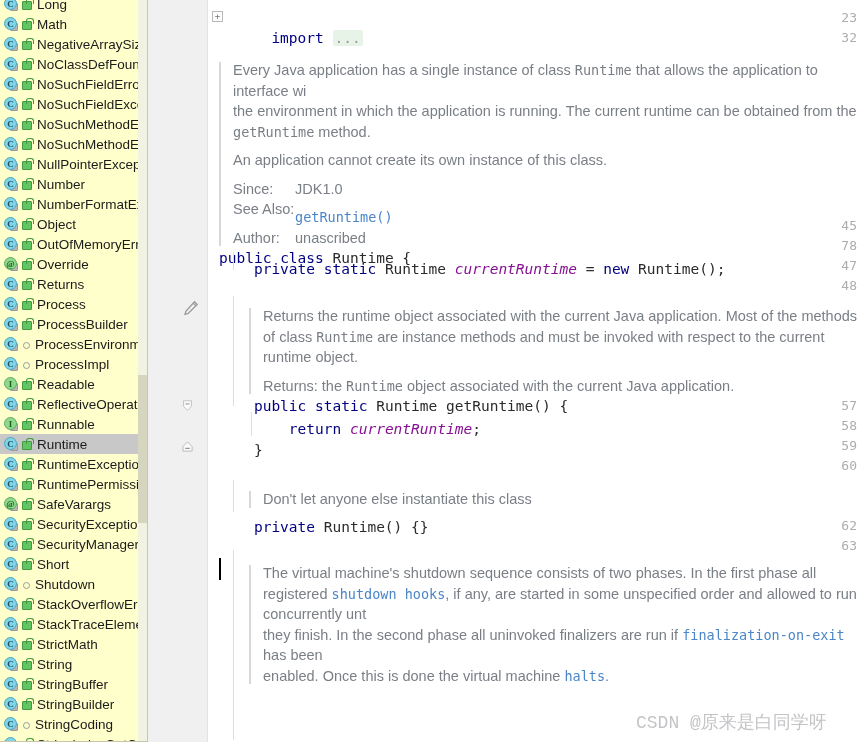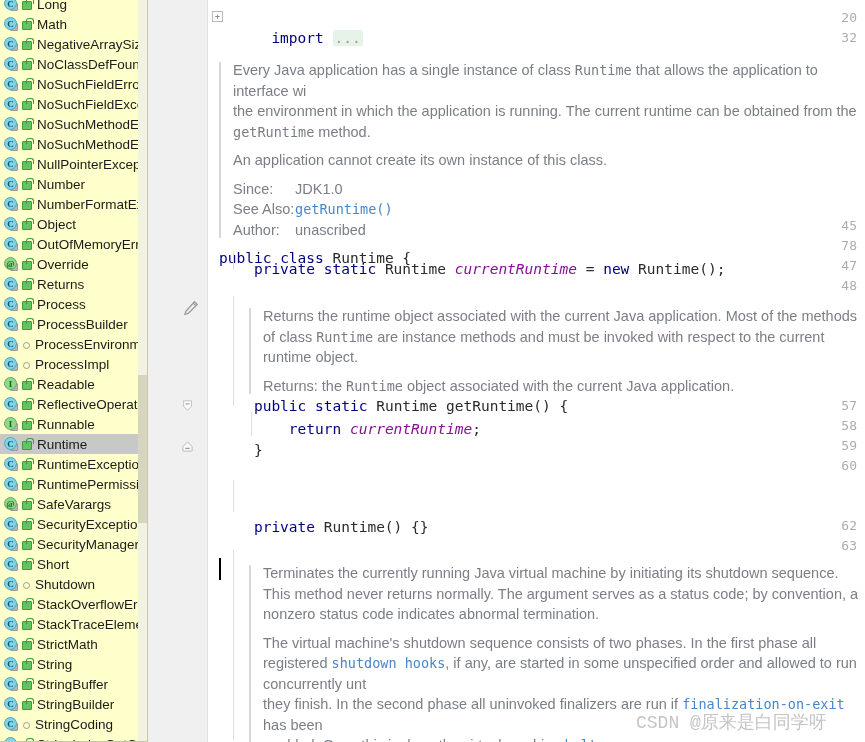--- a/index.html
+++ b/index.html
@@ -100,21 +100,21 @@
   .doc .bar {
     position: absolute;
     left: -14px; top: 2px;
     width: 2px; bottom: 2px;
     background: #d8d8d8;
   }
   .doc p { margin: 0 0 8px 0; }
   .doc p:last-child { margin-bottom: 0; }
   .mono { font-family: "DejaVu Sans Mono", monospace; font-size: 13.5px; }
   .lnk  { color: #4a86c8; }
-  .lnk.mono { color: #4a86c8; }
+  .lnk.mono { color: #4a86c8; margin-top: 8px; }
   .tagrow { display: flex; }
   .tagrow .tagname { width: 62px; flex: none; }
 
   .caret {
     position: absolute;
     left: 219px; top: 558px;
     width: 2px; height: 22px;
     background: #000;
   }
   .indent-guide {
@@ -236,21 +236,21 @@
 <body>
 
 <div id="root">
 
   <div class="editor">
 
     <div class="gutter"></div>
     <div class="gutter-sep"></div>
 
     <div id="linenos">
-        <div class="lineno" style="top: 8px;">20</div>
+        <div class="lineno" style="top: 8px;">23</div>
         <div class="lineno" style="top: 28px;">32</div>
         <div class="lineno" style="top: 216px;">45</div>
         <div class="lineno" style="top: 236px;">78</div>
         <div class="lineno" style="top: 256px;">47</div>
         <div class="lineno" style="top: 276px;">48</div>
         <div class="lineno" style="top: 396px;">57</div>
         <div class="lineno" style="top: 416px;">58</div>
         <div class="lineno" style="top: 436px;">59</div>
         <div class="lineno" style="top: 456px;">60</div>
         <div class="lineno" style="top: 516px;">62</div>
@@ -311,24 +311,27 @@
     <div class="indent-guide" style="left:251px; top:412px; height:24px;"></div>
     <div class="indent-guide" style="left:233px; top:480px; height:32px;"></div>
     <div class="indent-guide" style="left:233px; top:550px; height:190px;"></div>
 
     <div class="doc" style="left:263px; top:306px; width:600px;">
       <div class="bar"></div>
       <p><span>Returns the runtime object associated with the current Java application. Most of the methods of </span><span>class </span><span class="mono">Runtime</span><span> are instance methods and must be invoked with respect to the current runtime object.</span></p>
       <p><span>Returns: the </span><span class="mono">Runtime</span><span> object associated with the current Java application.</span></p>
     </div>
 
+    <div class="doc" style="left:263px; top:489px; width:600px;">
+      <div class="bar"></div>
+      <p>Don't let anyone else instantiate this class</p>
+    </div>
 
     <div class="doc" style="left:263px; top:563px; width:600px;">
       <div class="bar"></div>
-      <p>Terminates the currently running Java virtual machine by initiating its shutdown sequence. This method never returns normally. The argument serves as a status code; by convention, a nonzero status code indicates abnormal termination.</p>
       <p><span>The virtual machine's shutdown sequence consists of two phases. In the first phase all registered </span><span class="lnk mono">shutdown hooks</span><span>, if any, are started in some unspecified order and allowed to run concurrently unt</span><br><span>they finish. In the second phase all uninvoked finalizers are run if </span><span class="lnk mono">finalization-on-exit</span><span> has been </span><br><span>enabled. Once this is done the virtual machine </span><span class="lnk mono">halts</span><span>.</span></p>
 
     </div>
 
     <div class="caret"></div>
   </div>
 
   <div class="popup">
     <div id="popup-items">
         <div class="lst-row">

